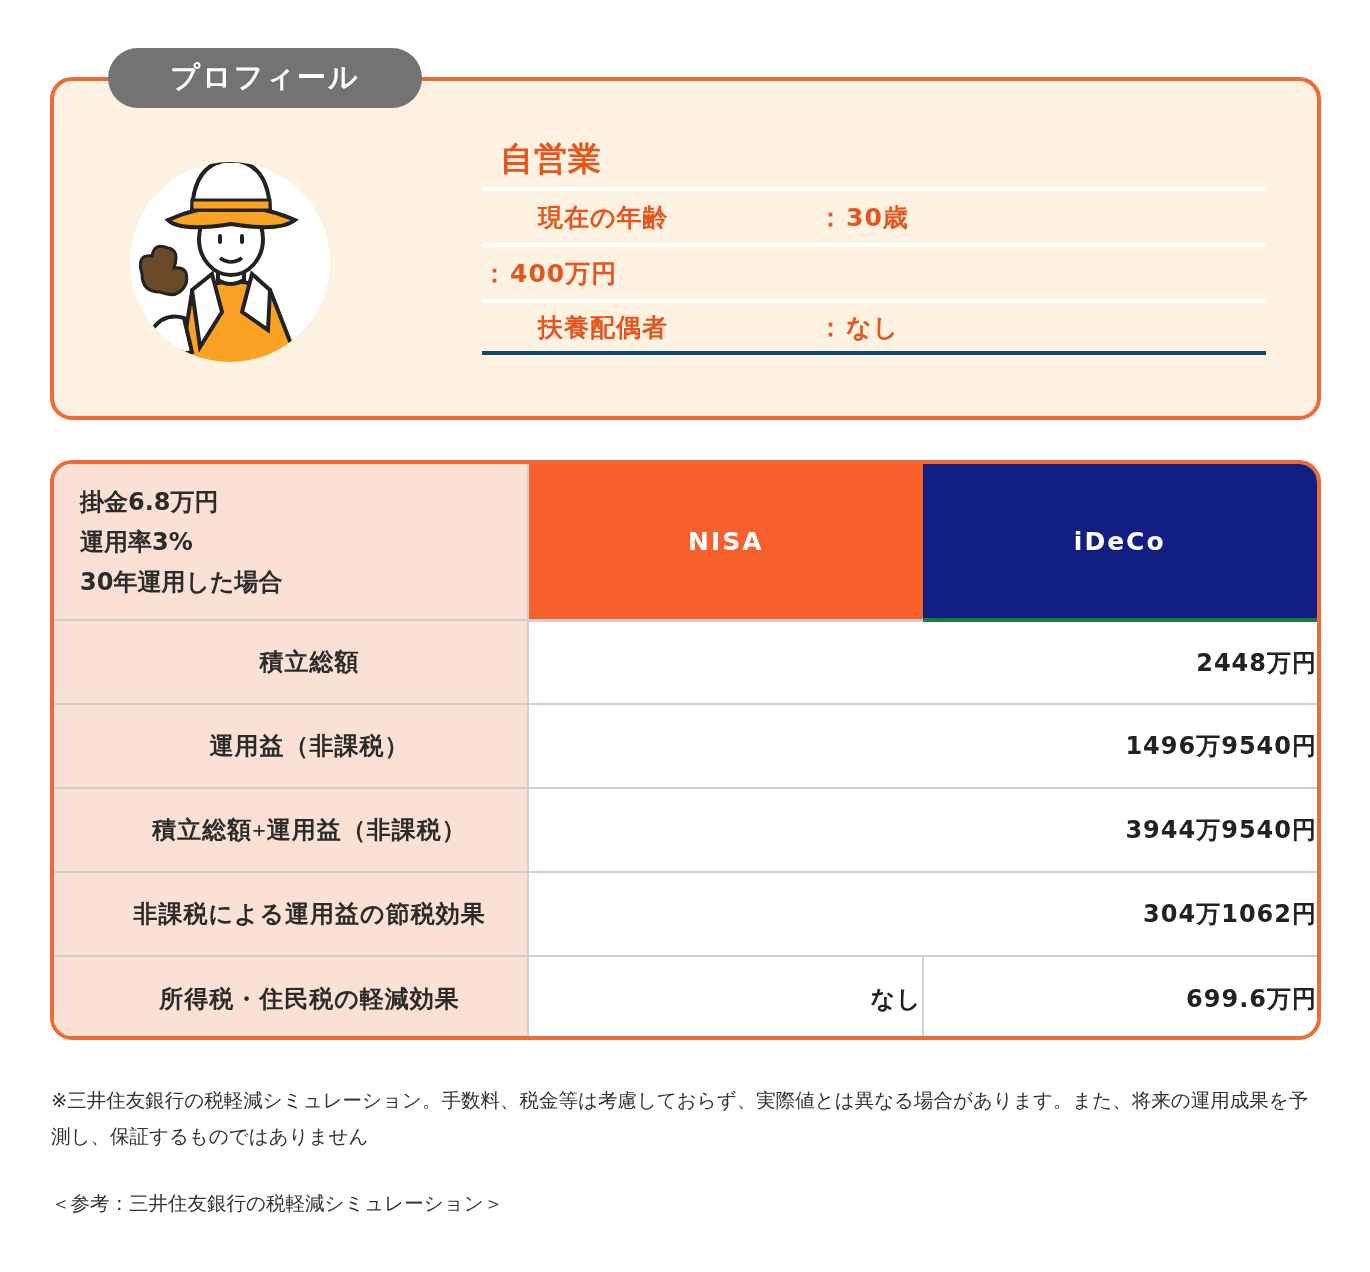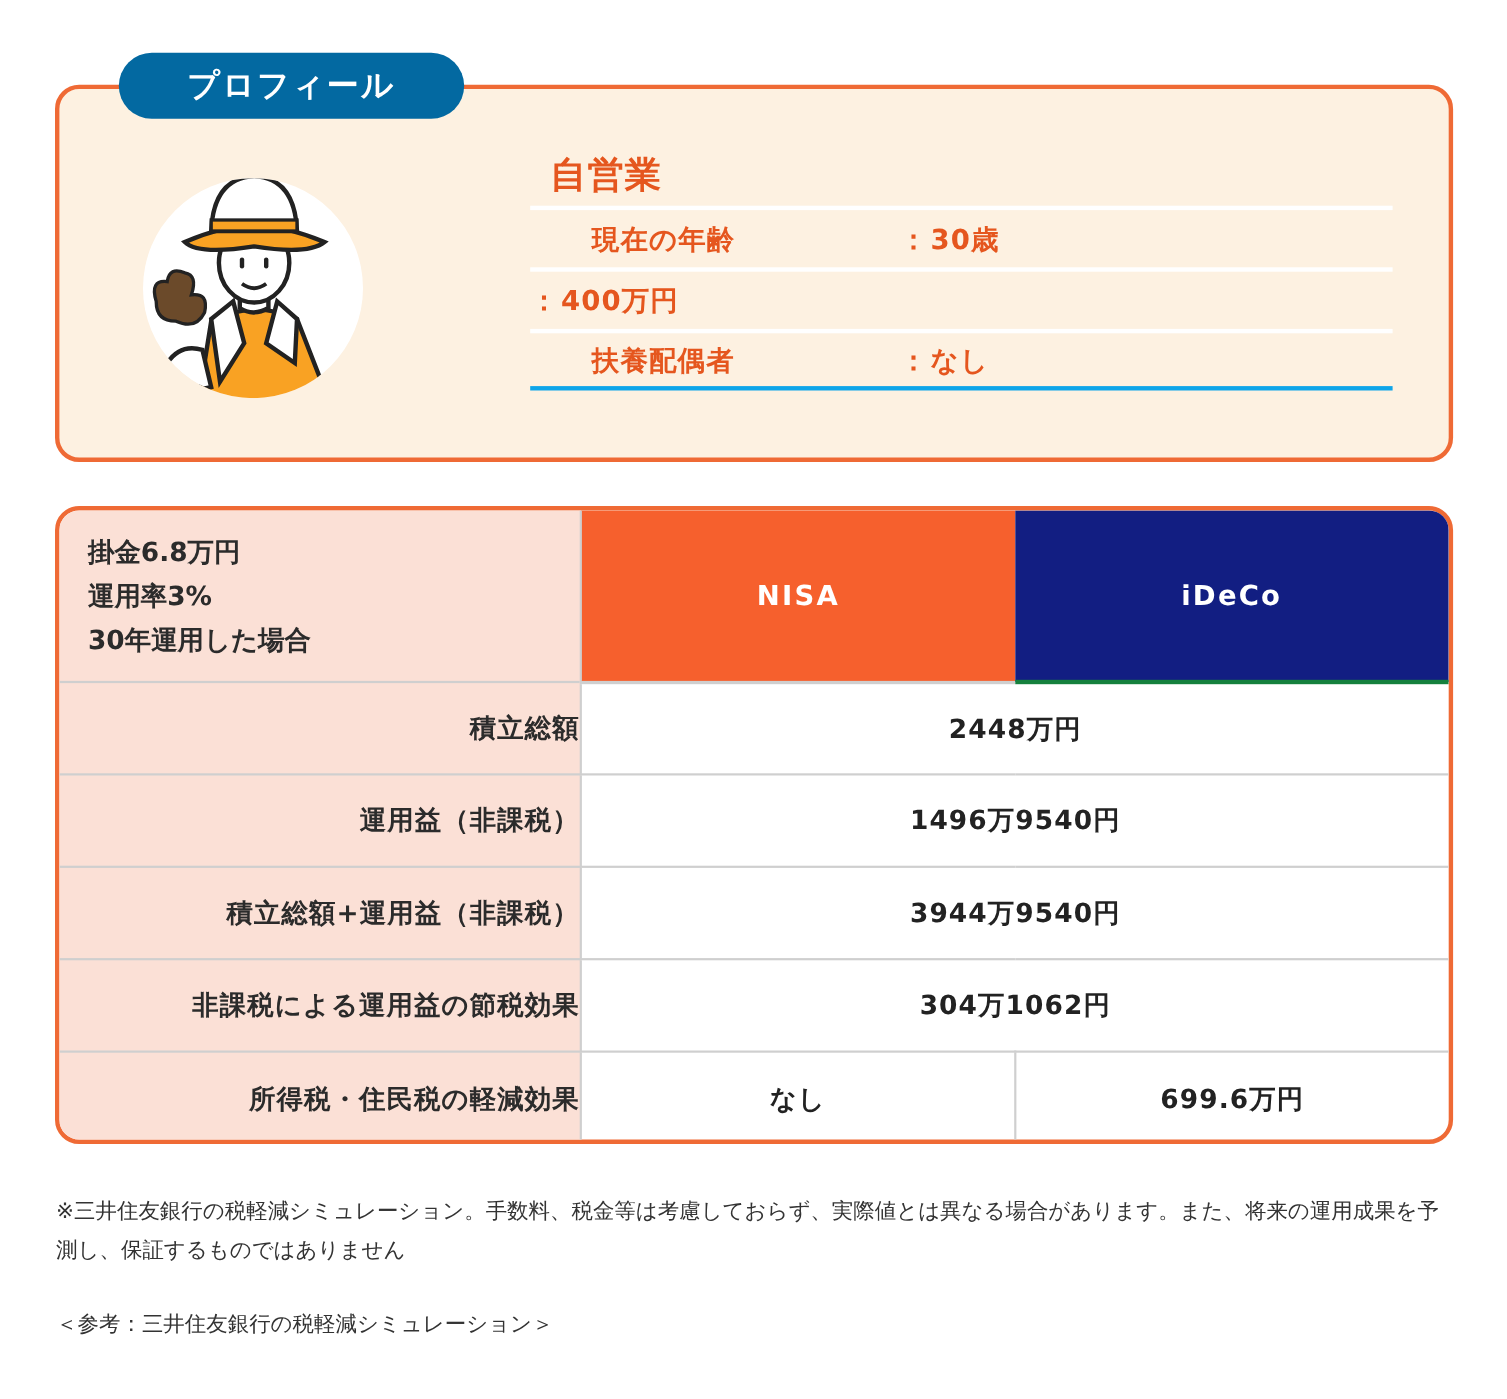--- a/index.html
+++ b/index.html
@@ -6,39 +6,39 @@
   html, body { width: 1370px; height: 1272px; background: #ffffff; }
   body { font-family: "DejaVu Sans", "Liberation Sans", sans-serif; color: #2b2b2b; position: relative; }
 
   
   .profile {
     position: absolute; left: 50px; top: 77px; width: 1271px; height: 343px;
     background: #fdf1e1; border: 4px solid #ef6a35; border-radius: 22px;
   }
   .profile-tab {
     position: absolute; left: 108px; top: 48px; width: 314px; height: 60px;
-    background: #0369a1; border-radius: 30px; color: #fff;
+    background: #737373; border-radius: 30px; color: #fff;
     font-size: 29px; font-weight: bold; letter-spacing: 2px;
     display: flex; align-items: center; justify-content: center; z-index: 2;
   }
   .avatar {
     position: absolute; left: 130px; top: 162px; width: 200px; height: 200px;
     border-radius: 50%; background: #ffffff; overflow: hidden;
   }
   .avatar svg { position: absolute; left: 0; top: 0; }
   .profile-info { position: absolute; left: 482px; top: 135px; width: 784px; }
   .profile-title {
     color: #e5561e; font-size: 33px; font-weight: bold; padding-left: 18px;
     height: 52px; line-height: 48px; letter-spacing: 1px;
   }
   .profile-row {
     border-top: 4px solid #ffffff; height: 56px; display: flex; align-items: center;
     color: #e5561e; font-size: 25px; font-weight: bold;
   }
-  .profile-row:last-child { border-bottom: 4px solid #0ea5e9; }
+  .profile-row:last-child { border-bottom: 4px solid #0c4a6e; }
   .profile-label { width: 336px; padding-left: 56px; letter-spacing: 1px; }
   .profile-colon { width: 28px; }
   .profile-value { letter-spacing: 1px; }
 
   
   .table-wrap {
     position: absolute; left: 50px; top: 460px; width: 1271px; height: 580px;
     border: 4px solid #ef6a35; border-radius: 22px; overflow: hidden; background: #fff;
   }
   table { border-collapse: collapse; width: 100%; height: 100%; table-layout: fixed; }
@@ -51,23 +51,23 @@
   .head-label {
     background: #fbe0d6; text-align: left; vertical-align: middle;
     padding-left: 26px; font-size: 24px; font-weight: bold; line-height: 40px;
     height: 156px; color: #2b2b2b;
   }
   .head-label div { white-space: nowrap; }
   .head-nisa { background: #f6602d; color: #fff; font-size: 25px; font-weight: bold; letter-spacing: 2px; border-top: none; border-bottom: 3px solid #cfcfcf; border-left: none; border-right: none; }
   .head-ideco { background: #121e82; color: #fff; font-size: 25px; font-weight: bold; letter-spacing: 2px; border-top: none; border-bottom: 4px solid #15803d; border-left: none; border-right: none; }
   .row-label {
     background: #fbe0d6; padding-left: 38px; font-size: 24px; font-weight: bold;
-    text-align: right; height: 84px; color: #2b2b2b; white-space: nowrap; letter-spacing: 1px;
+    text-align: center; height: 84px; color: #2b2b2b; white-space: nowrap; letter-spacing: 1px; font-family: Liberation Serif, serif;
   }
-  .row-value { text-align: center; font-size: 24px; font-weight: bold; color: #222; letter-spacing: 1px; }
+  .row-value { text-align: right; font-size: 24px; font-weight: bold; color: #222; letter-spacing: 1px; }
 
   
   .note {
     position: absolute; left: 51px; top: 1083px; width: 1275px;
     font-size: 19.5px; line-height: 36px; color: #333;
   }
   .ref { position: absolute; left: 51px; top: 1190px; font-size: 19.5px; color: #333; }
 </style>
 </head>
 <body>

